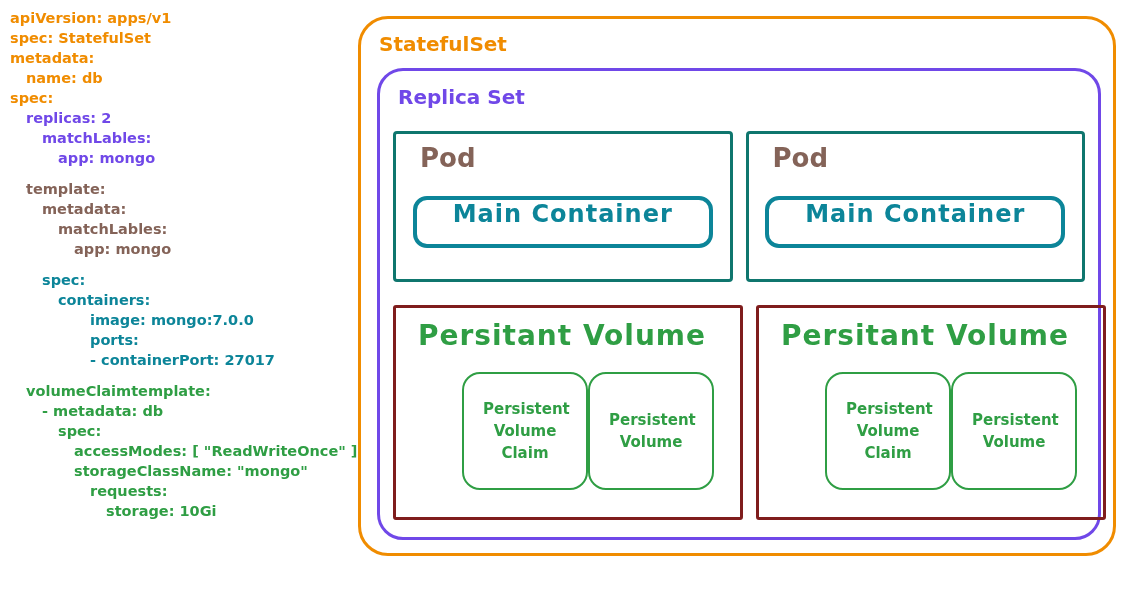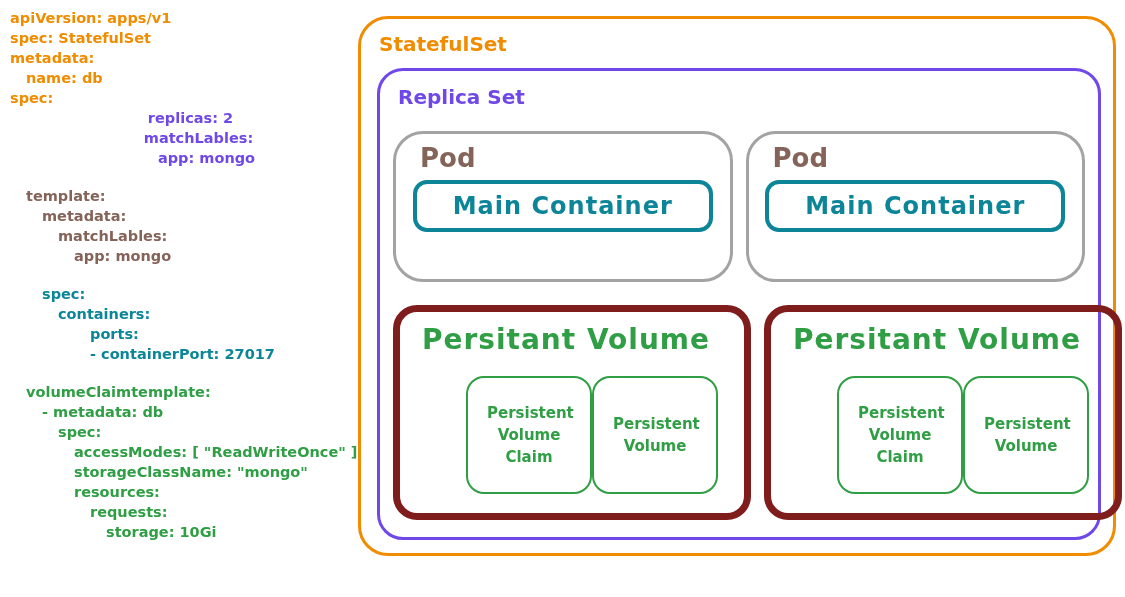--- a/index.html
+++ b/index.html
@@ -14,23 +14,23 @@
   }
 
   
   .yaml {
     position:absolute; left:10px; top:8px; width:345px;
     font-family:"DejaVu Sans", sans-serif;
     font-size:14.5px; font-weight:600;
     line-height:20px;
     white-space:nowrap;
   }
-  .yline.gap { margin-top:18px; }
+  .yline.gap { margin-top:11px; }
   .c-orange { color:#f08c00; }
-  .c-purple { color:#7048e8;text-align:center; }
+  .c-purple { color:#7048e8; }
   .c-brown  { color:#846358; }
   .c-teal   { color:#0c8599; }
   .c-green  { color:#2f9e44; }
 
   
   .ss-box {
     position:absolute; left:358px; top:16px; width:758px; height:540px;
     border:3px solid #f08c00; border-radius:30px;
   }
   .ss-label {
@@ -42,39 +42,39 @@
     border:3px solid #7048e8; border-radius:26px;
   }
   .rs-label {
     margin:6px 0 0 18px;
     font-size:20px; font-weight:600; color:#7048e8; line-height:40px;
   }
   .pods-row {
     display:flex; gap:13px; margin:14px 13px 0 13px; height:151px;
   }
   .pod-box {
-    flex:1; border:3px solid #a3a3a3; border-radius:30px;
+    flex:1; border:3px solid #0f766e; border-radius:4px;
   }
   .pod-label {
     margin:6px 0 0 24px;
     font-size:26px; font-weight:600; color:#846358; line-height:36px;
   }
   .mc-box {
-    margin:4px auto 0; width:300px; height:52px;
+    margin:20px auto 0; width:300px; height:52px;
     border:4px solid #0c8599; border-radius:14px;
-    display:flex; align-items:center; justify-content:center;
+    display:flex; align-items:flex-start; justify-content:center;
   }
   .mc-label {
     font-size:24px; font-weight:600; color:#0c8599; letter-spacing:1px;
   }
   .vols-row {
     display:flex; gap:13px; margin:23px 13px 0 13px; height:215px;
   }
   .pv-group {
-    flex:1; border:7px solid #7f1d1d; border-radius:24px;
+    flex:1; border:3px solid #7f1d1d; border-radius:3px;
   }
   .pv-group-label {
     margin:8px 0 0 22px;
     font-size:28px; font-weight:600; color:#2f9e44; line-height:40px;
     letter-spacing:1px;
   }
   .pv-inner-row {
     display:flex; justify-content:space-between;
     margin:16px 26px 0 26px;
     padding-left:40px;
@@ -103,28 +103,28 @@
       <div class="yline c-orange" style="padding-left: 0px;">spec:</div>
       <div class="yline c-purple" style="padding-left: 16px;">replicas: 2</div>
       <div class="yline c-purple" style="padding-left: 32px;">matchLables:</div>
       <div class="yline c-purple" style="padding-left: 48px;">app: mongo</div>
       <div class="yline c-brown gap" style="padding-left: 16px;">template:</div>
       <div class="yline c-brown" style="padding-left: 32px;">metadata:</div>
       <div class="yline c-brown" style="padding-left: 48px;">matchLables:</div>
       <div class="yline c-brown" style="padding-left: 64px;">app: mongo</div>
       <div class="yline c-teal gap" style="padding-left: 32px;">spec:</div>
       <div class="yline c-teal" style="padding-left: 48px;">containers:</div>
+      <div class="yline c-teal" style="padding-left: 80px;">image: mongo:7.0.0</div>
       <div class="yline c-teal" style="padding-left: 80px;">ports:</div>
       <div class="yline c-teal" style="padding-left: 80px;">- containerPort: 27017</div>
       <div class="yline c-green gap" style="padding-left: 16px;">volumeClaimtemplate:</div>
       <div class="yline c-green" style="padding-left: 32px;">- metadata: db</div>
       <div class="yline c-green" style="padding-left: 48px;">spec:</div>
       <div class="yline c-green" style="padding-left: 64px;">accessModes: [ "ReadWriteOnce" ]</div>
       <div class="yline c-green" style="padding-left: 64px;">storageClassName: "mongo"</div>
-      <div class="yline c-green" style="padding-left: 64px;">resources:</div>
       <div class="yline c-green" style="padding-left: 80px;">requests:</div>
       <div class="yline c-green" style="padding-left: 96px;">storage: 10Gi</div>
     </div>
 
   <div class="ss-box">
     <div class="ss-label">StatefulSet</div>
 
     <div class="rs-box">
       <div class="rs-label">Replica Set</div>
 

